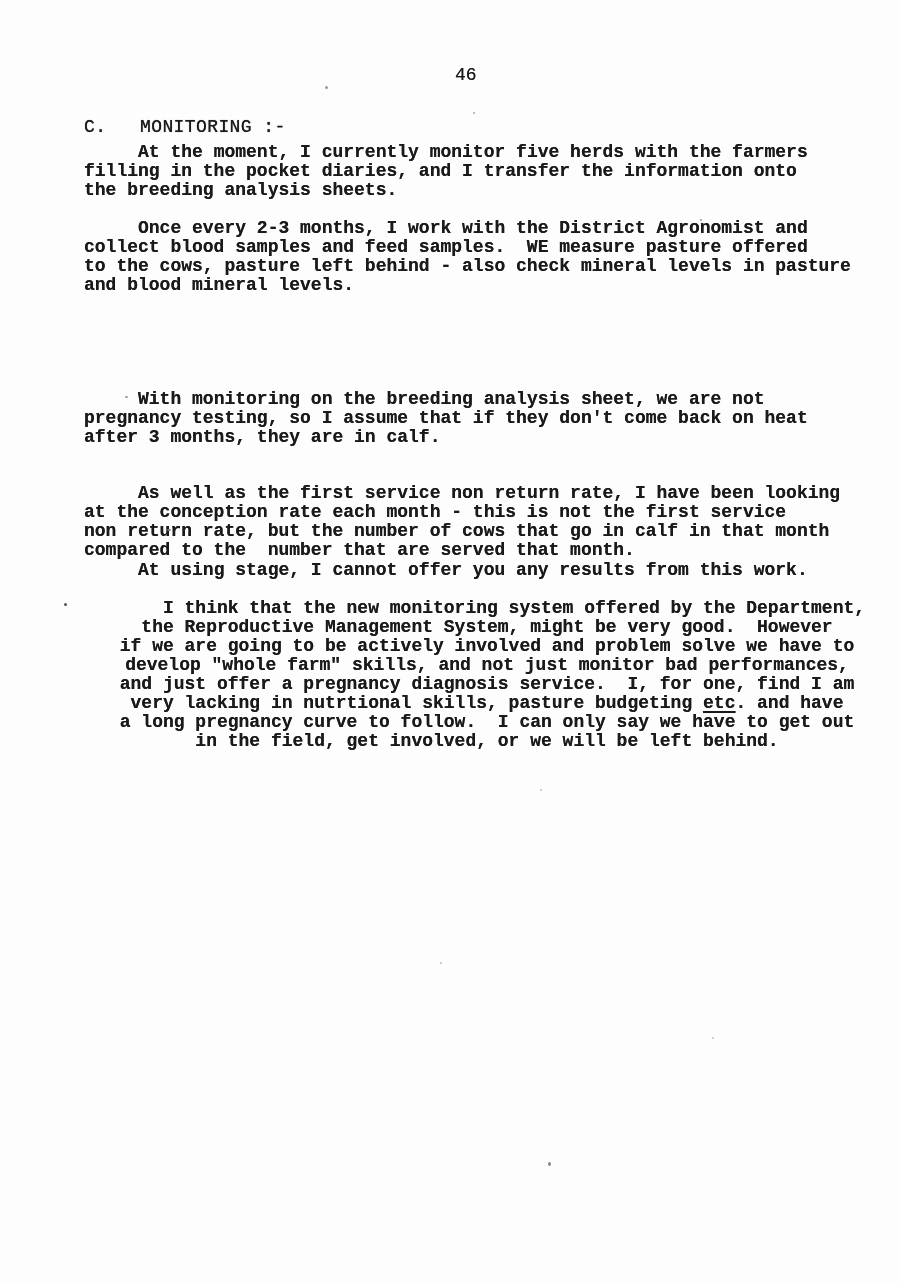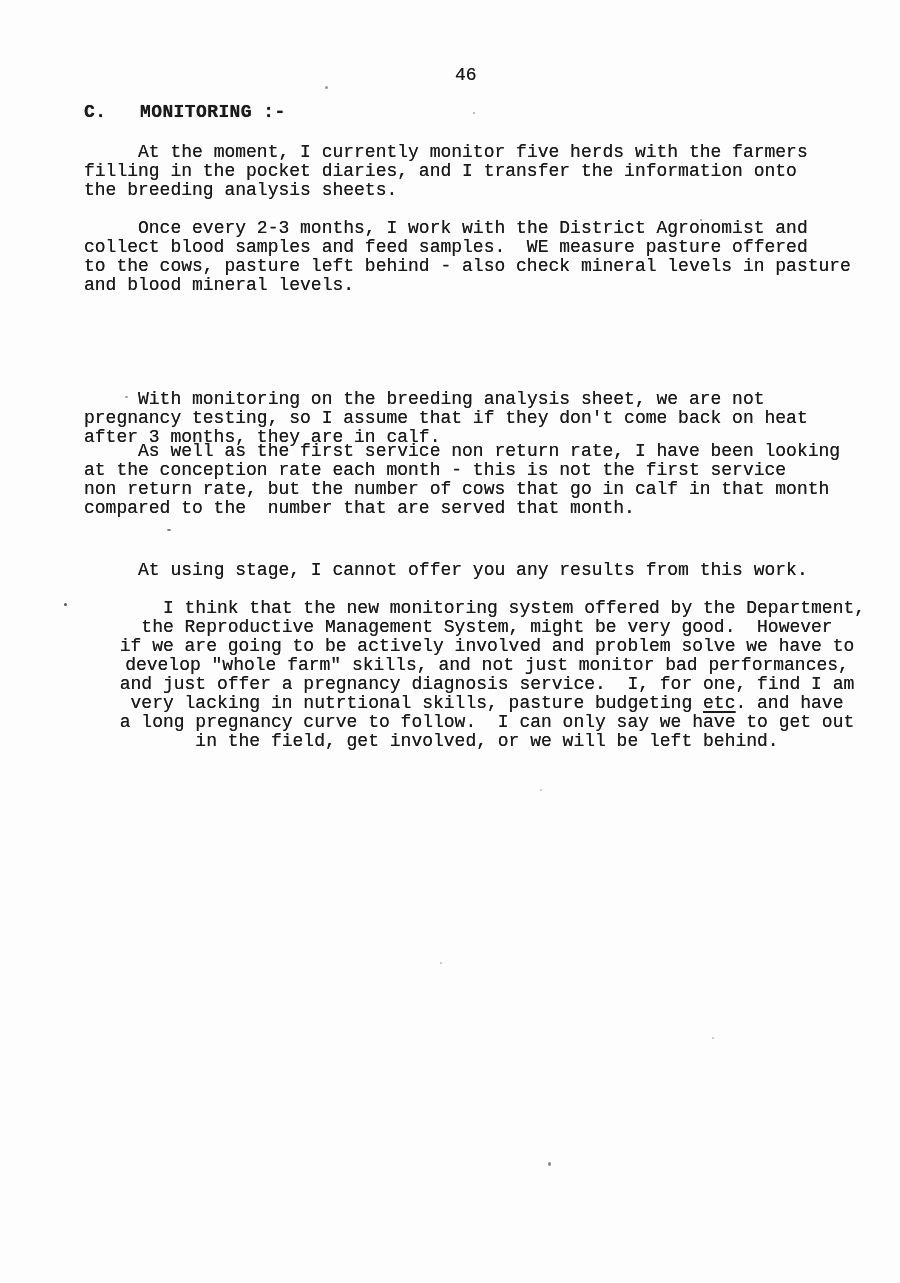--- a/index.html
+++ b/index.html
@@ -15,40 +15,41 @@
   }
   .tw {
     position: absolute;
     left: 84px;
     width: 806px;
     font-size: 18px;
     line-height: 19px;
     white-space: pre-wrap;
     letter-spacing: 0px;
     text-shadow: 0 0 0.5px rgba(25,25,25,0.85);
+    font-weight: bold;
   }
   .page-number {
     position: absolute;
     top: 66px;
     left: 455px;
     font-size: 18px;
     line-height: 19px;
     text-shadow: 0 0 0.5px rgba(25,25,25,0.85);
   }
   .heading {
-    top: 103px;
-    font-weight: bold;
+    top: 118px;
+    font-weight: normal;
     letter-spacing: 0.4px;
     text-shadow: 0 0 0.7px rgba(15,15,15,0.9);
   }
   .p1 { top: 143px; }
   .p2 { top: 219px; }
   .p3 { top: 314px; }
   .p4 { top: 390px; }
-  .p5 { top: 442px; }
+  .p5 { top: 484px; }
   .p6 { top: 561px; }
   .p7 { top: 599px; text-align: center; }
   .u {
     text-decoration: underline;
     text-decoration-thickness: 1.5px;
     text-underline-offset: 3px;
   }
   .speck {
     position: absolute;
     border-radius: 50%;

